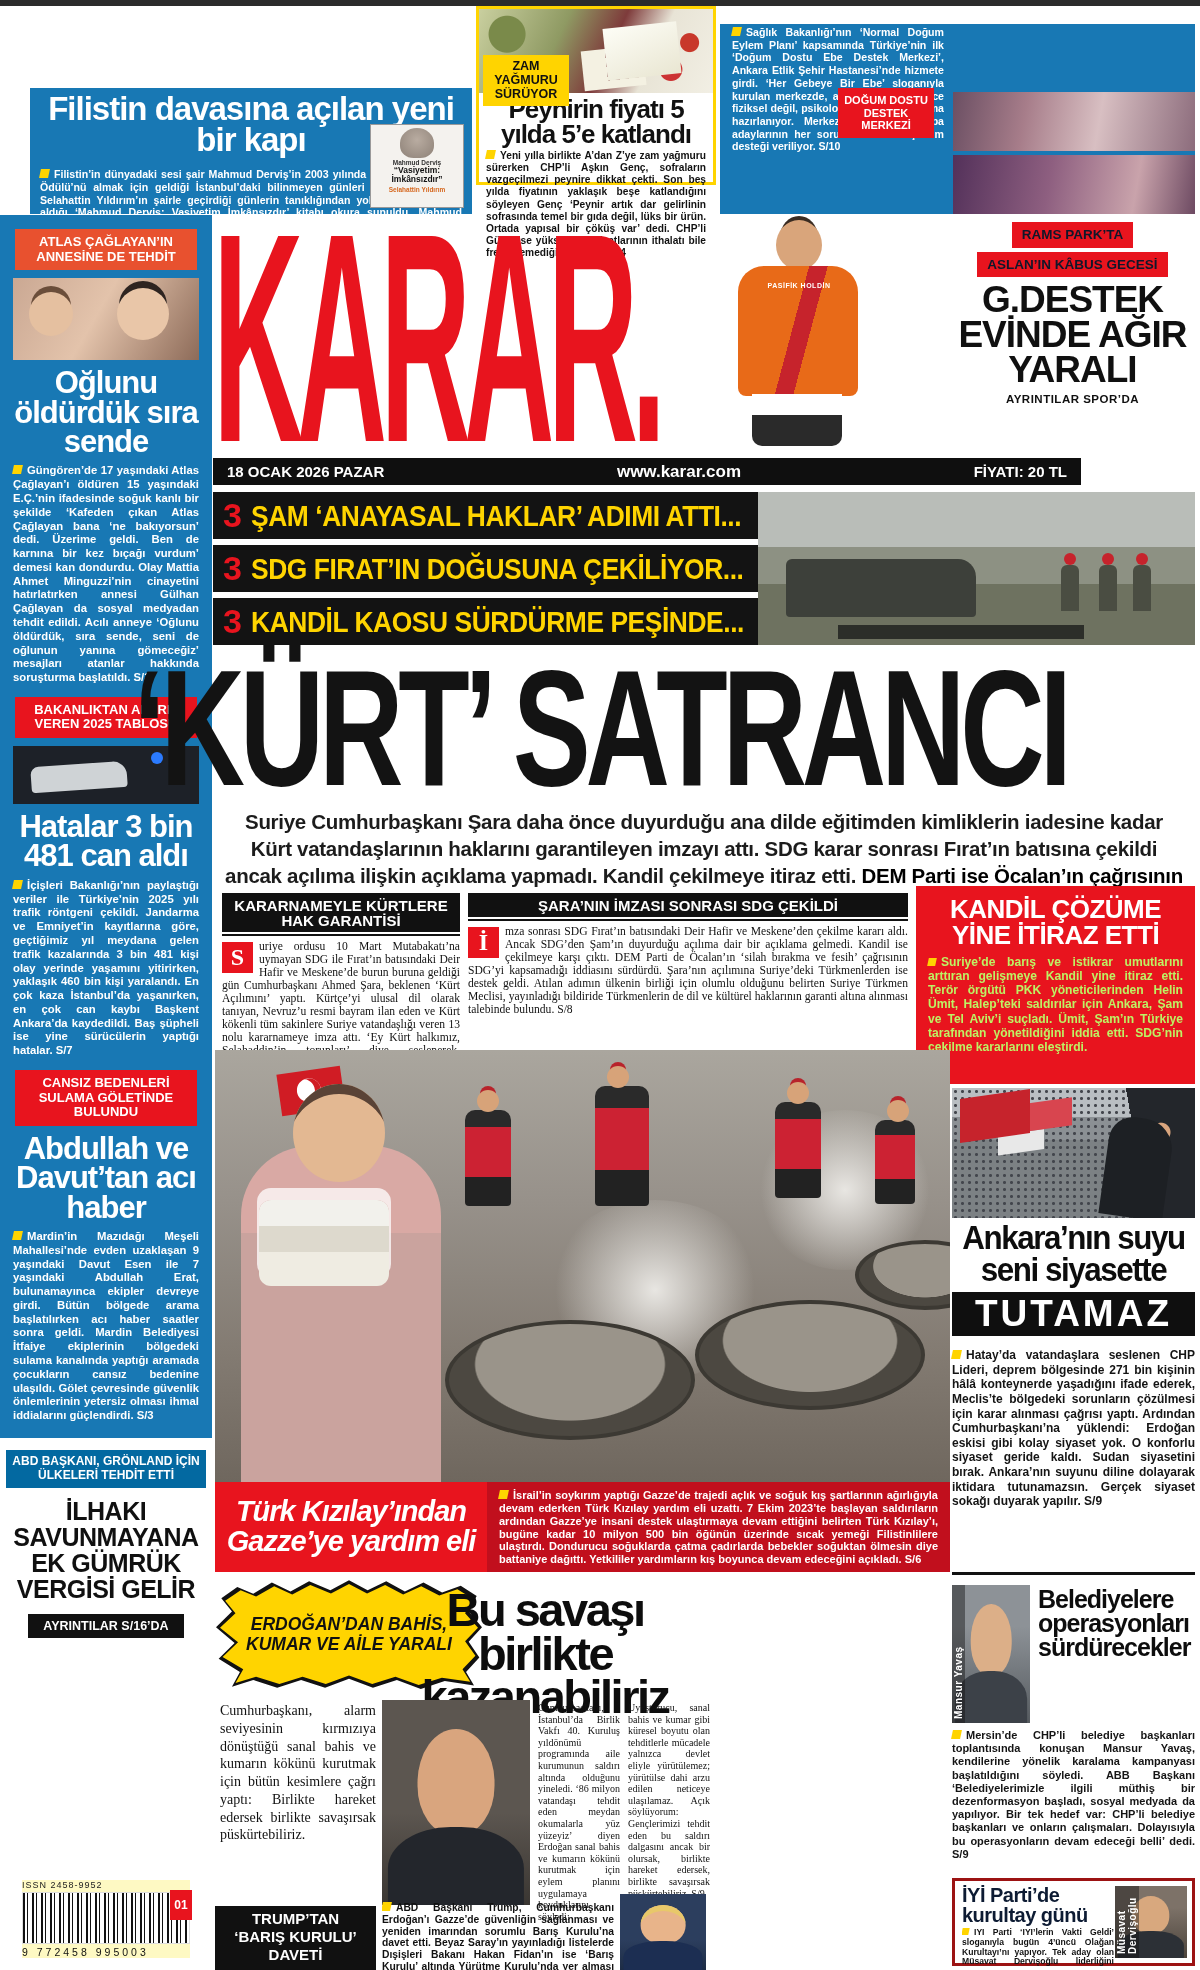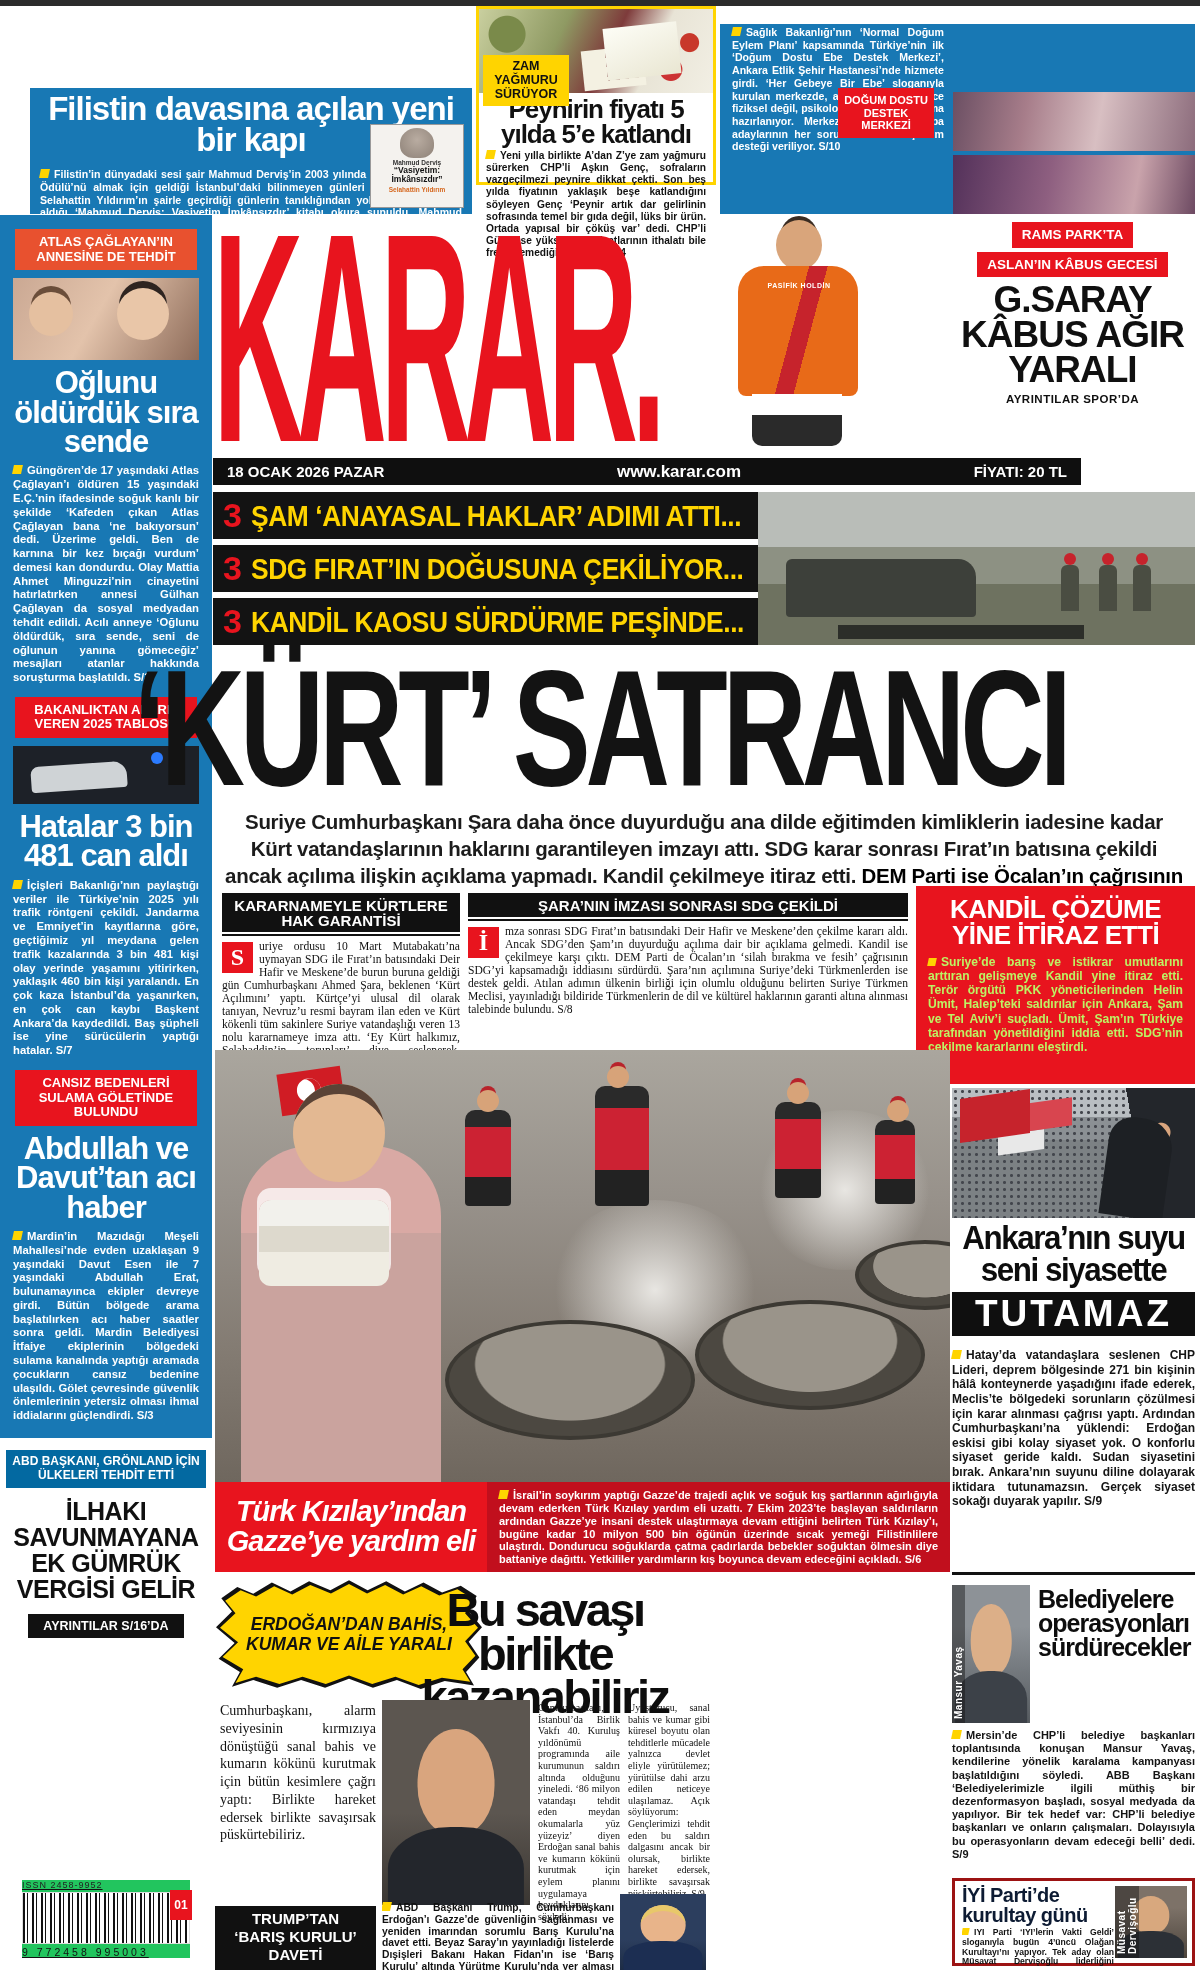--- a/index.html
+++ b/index.html
@@ -60,36 +60,36 @@
   .sb-ph2::before { content:""; position:absolute; left:18px; top:18px; width:96px; height:26px; border-radius:8px 14px 4px 4px; background:#cfd3d6; transform:rotate(-4deg); }
   .sb-ph2::after { content:""; position:absolute; right:16px; top:10px; width:12px; height:12px; border-radius:50%; background:#e03; box-shadow:-20px -4px 0 #2b7bff, 34px 10px 0 -4px #ffb300; }
   .sb-h { color:#fff; font-weight:bold; font-size:31px; line-height:.95; text-align:center; letter-spacing:-1px; margin:2px 0 8px; }
   .sb-body { color:#fff; font-weight:bold; font-size:11.3px; line-height:1.22; }
 
   
   .bp { position:absolute; left:0; top:1438px; width:212px; height:532px; background:#fff; text-align:center; }
   .bp-badge { margin:12px auto 8px; width:200px; background:#0369a1; color:#fff; font-weight:bold; font-size:12px; line-height:1.15; padding:5px 4px; }
   .bp-h { font-weight:bold; font-size:25px; line-height:1.04; letter-spacing:-.5px; color:#101010; padding:2px 10px; }
   .bp-f { margin:10px auto 0; width:156px; background:#111; color:#fff; font-weight:bold; font-size:12.5px; padding:5px 0; }
-  .bc-wrap { position:absolute; left:22px; bottom:12px; width:168px; background:#22c55e;text-decoration:underline; }
+  .bc-wrap { position:absolute; left:22px; bottom:12px; width:168px; background:#fef9c3; }
   .bc-issn { font-size:9px; letter-spacing:1px; color:#222; text-align:left; margin-bottom:2px; }
   .barcode { height:52px; background:repeating-linear-gradient(90deg,#111 0 2px,#fff 2px 4px,#111 4px 5px,#fff 5px 9px,#111 9px 11px,#fff 11px 13px,#111 13px 14px,#fff 14px 18px); border:1px solid #ddd; }
   .bc-digits { font-size:10.5px; letter-spacing:3px; color:#111; margin-top:2px; text-align:left; }
   .bc-ed { position:absolute; right:-2px; top:10px; width:22px; height:30px; background:#e8141e; color:#fff; font-weight:bold; font-size:12px; line-height:30px; }
 
   
   .logo { position:absolute; left:213px; top:222px; width:520px; height:236px; overflow:visible; z-index:1; }
   .logo span { display:inline-block; font-weight:bold; font-size:298px; line-height:.78; letter-spacing:-16px; color:#e8141e; transform:scale(.42,1); transform-origin:left top; white-space:nowrap; }
   .plyr { position:absolute; left:648px; top:212px; width:300px; height:246px; z-index:2; }
   .plyr-body { position:absolute; left:90px; top:54px; width:120px; height:130px; border-radius:26px 26px 8px 8px; background:linear-gradient(105deg,#e86a18 0 46%,#c6232c 46% 58%,#e86a18 58%); }
   .plyr-head { position:absolute; left:128px; top:8px; width:46px; height:50px; border-radius:50%; background:#d9a57b; box-shadow:0 -8px 0 -4px #3a2c22; }
   .plyr-legs { position:absolute; left:104px; top:182px; width:90px; height:52px; background:linear-gradient(#fff 0 40%, #2a2a2a 40%); border-radius:0 0 10px 10px; }
   .plyr-jersey { position:absolute; left:96px; top:70px; width:110px; text-align:center; color:#fff; font-weight:bold; font-size:7px; letter-spacing:.5px; }
   .sports { position:absolute; left:950px; top:222px; width:245px; height:200px; text-align:center; z-index:3; }
-  .sports-badge { display:inline-block; background:#e8141e; color:#ffffff; font-weight:bold; font-size:13.5px; line-height:1.15; padding:5px 10px; margin-bottom:6px; }
+  .sports-badge { display:inline-block; background:#e8141e; color:#0f172a; font-weight:bold; font-size:13.5px; line-height:1.15; padding:5px 10px; margin-bottom:6px; }
   .sports-h { font-weight:bold; font-size:37px; line-height:.94; letter-spacing:-1px; color:#101010; }
   .sports-f { font-weight:bold; font-size:11.5px; letter-spacing:.5px; margin-top:6px; color:#101010; }
   .datebar { position:absolute; left:213px; top:458px; width:868px; height:27px; background:#0f0f0f; color:#fff; display:flex; align-items:center; justify-content:space-between; padding:0 14px; z-index:4; }
   .datebar span { font-weight:bold; font-size:15px; }
   .datebar .web { font-size:17px; }
 
   
   .bars { position:absolute; left:213px; top:492px; width:982px; height:163px; }
   .bar { width:545px; height:47px; margin-bottom:6px; background:#131313; display:flex; align-items:center; padding-left:10px; }
   .bar-num { color:#e8141e; font-weight:bold; font-size:34px; margin-right:9px; }
@@ -221,21 +221,21 @@
     <div class="plyr-head"></div>
     <div class="plyr-body"></div>
     <div class="plyr-jersey">PASİFİK HOLDİN</div>
     <div class="plyr-legs"></div>
   </div>
   <div class="sports">
     <div>
       <span class="sports-badge">RAMS PARK’TA</span><br>
       <span class="sports-badge" style="margin-top:-2px">ASLAN’IN KÂBUS GECESİ</span>
     </div>
-    <div class="sports-h">G.SARAY KÂBUS AĞIR YARALI</div>
+    <div class="sports-h">G.DESTEK EVİNDE AĞIR YARALI</div>
     <div class="sports-f">AYRINTILAR SPOR’DA</div>
   </div>
   <div class="datebar">
     <span>18 OCAK 2026 PAZAR</span>
     <span class="web">www.karar.com</span>
     <span>FİYATI: 20 TL</span>
   </div>
 
   <div class="bars">
     <div class="bar">

